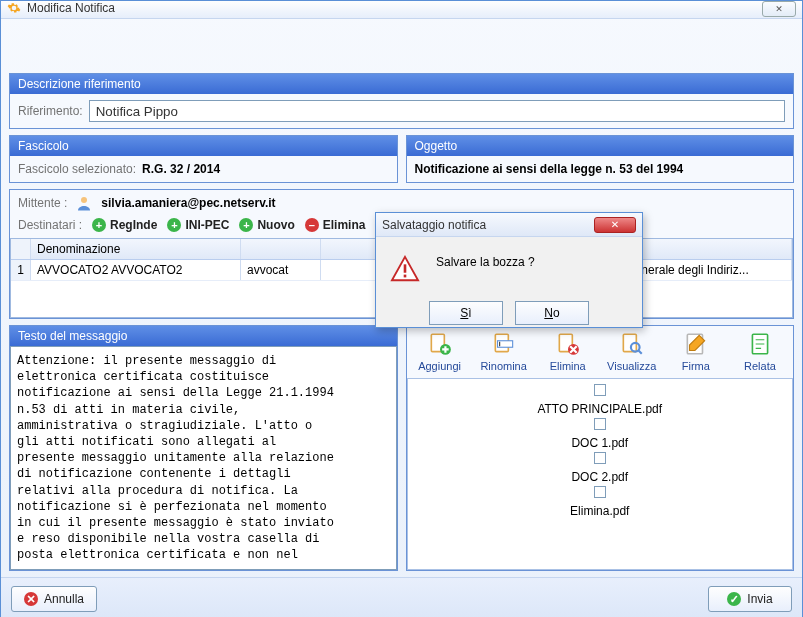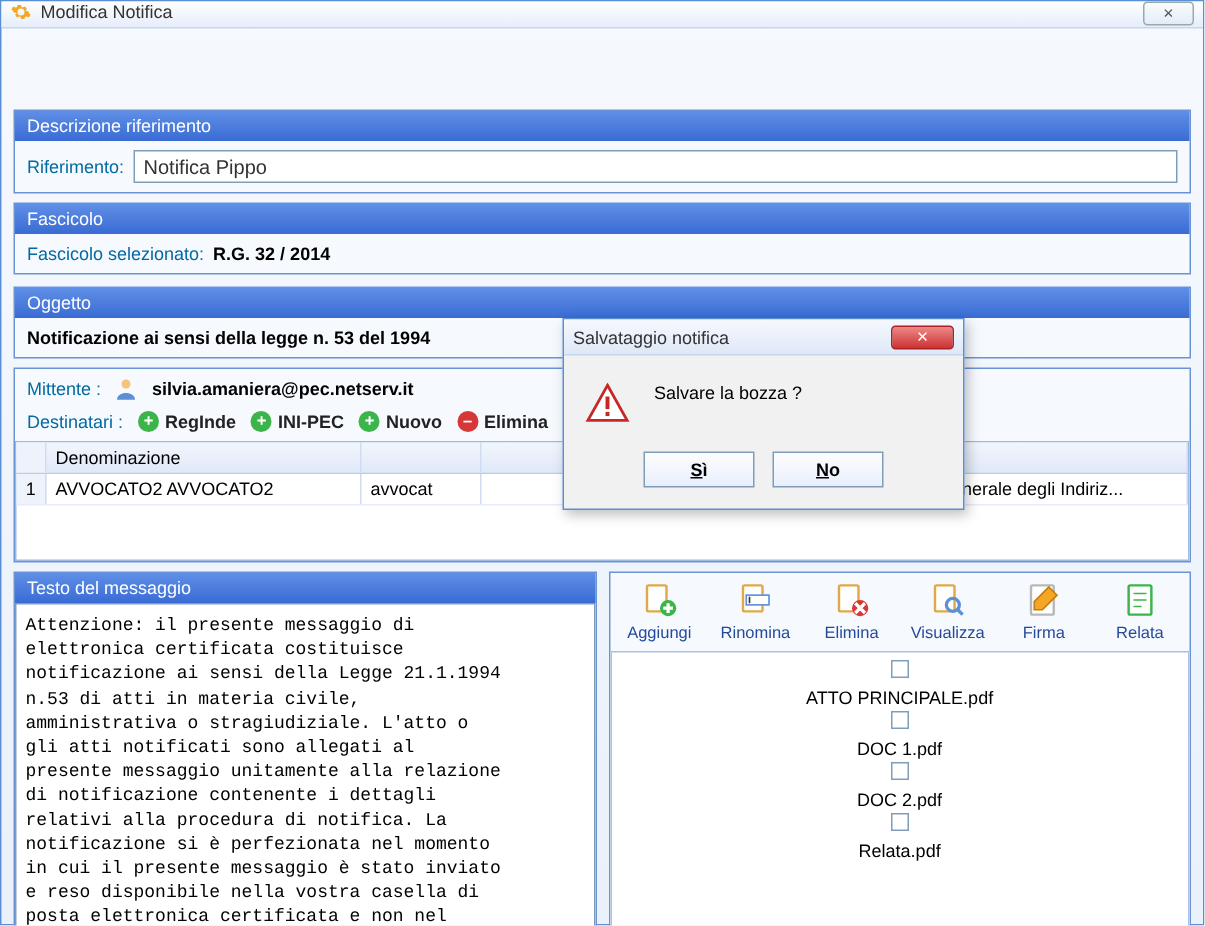--- a/index.html
+++ b/index.html
@@ -46,30 +46,30 @@
     background: #f6f9fe;
   }
   .panel-header {
     background: linear-gradient(#5f8fe6, #3a6bd4);
     color: #fff;
     padding: 3px 8px;
     font-size: 12px;
   }
   .panel-body { padding: 6px 8px; }
   .row { display:flex; align-items:center; gap:6px; }
-  .label { color:#0369a1; }
+  .label { color:#737373; }
   .textbox {
     flex:1;
     border:1px solid #7f9db9;
     background:#fff;
     height:22px;
     padding:2px 6px;
     color:#333;
   }
-  .two-col { display:flex; gap:8px;flex-direction:column; }
+  .two-col { display:flex; gap:8px; }
   .two-col .panel { flex:1; }
   .bold { font-weight:bold; }
   .mittente-row { display:flex; align-items:center; gap:8px; padding:4px 8px; }
   .mittente-icon {
     width:18px;height:18px;display:inline-flex;align-items:center;justify-content:center;
   }
   .dest-row { display:flex; align-items:center; gap:10px; padding:2px 8px 6px; }
   .chip { display:flex; align-items:center; gap:4px; font-weight:bold; color:#222;}
   .circle-green { width:14px;height:14px;border-radius:50%;background:#3bb54a;display:inline-flex;align-items:center;justify-content:center;color:#fff;font-size:11px;font-weight:bold;}
   .circle-red { width:14px;height:14px;border-radius:50%;background:#d63838;display:inline-flex;align-items:center;justify-content:center;color:#fff;font-size:11px;font-weight:bold;}
@@ -146,21 +146,21 @@
     width:42px;height:16px;border-radius:3px;
     background:linear-gradient(#e88,#c33);
     border:1px solid #a22;
     color:#fff;font-size:10px;
     display:flex;align-items:center;justify-content:center;
   }
   .modal-body { padding:18px 14px 12px; display:flex; align-items:flex-start; gap:16px;}
   .warn-icon {
     width:30px;height:28px;
   }
-  .modal-footer { display:flex; gap:12px; justify-content:center; padding:6px 0 14px;font-weight:bold;}
+  .modal-footer { display:flex; gap:12px; justify-content:center; padding:6px 0 2px;}
   .dlg-btn {
     width:74px;height:24px;border:1px solid #7f9db9;background:linear-gradient(#fdfdfe,#e8effc);
     display:flex;align-items:center;justify-content:center;font-size:12px;
   }
   .dlg-btn u { text-decoration:underline; }
   .personsvg { width:18px;height:18px;}
 </style>
 </head>
 <body>
 
@@ -337,21 +337,21 @@
           <div class="file-item">
               <span class="checkbox"></span>
               <span>DOC 1.pdf</span>
             </div>
           <div class="file-item">
               <span class="checkbox"></span>
               <span>DOC 2.pdf</span>
             </div>
           <div class="file-item">
               <span class="checkbox"></span>
-              <span>Relata.pdf</span>
+              <span>Elimina.pdf</span>
             </div>
         </div>
       </div>
     </div>
 
   </div>
 
   <div class="footer">
     <div class="btn">
       <span class="circle-red">✕</span>

